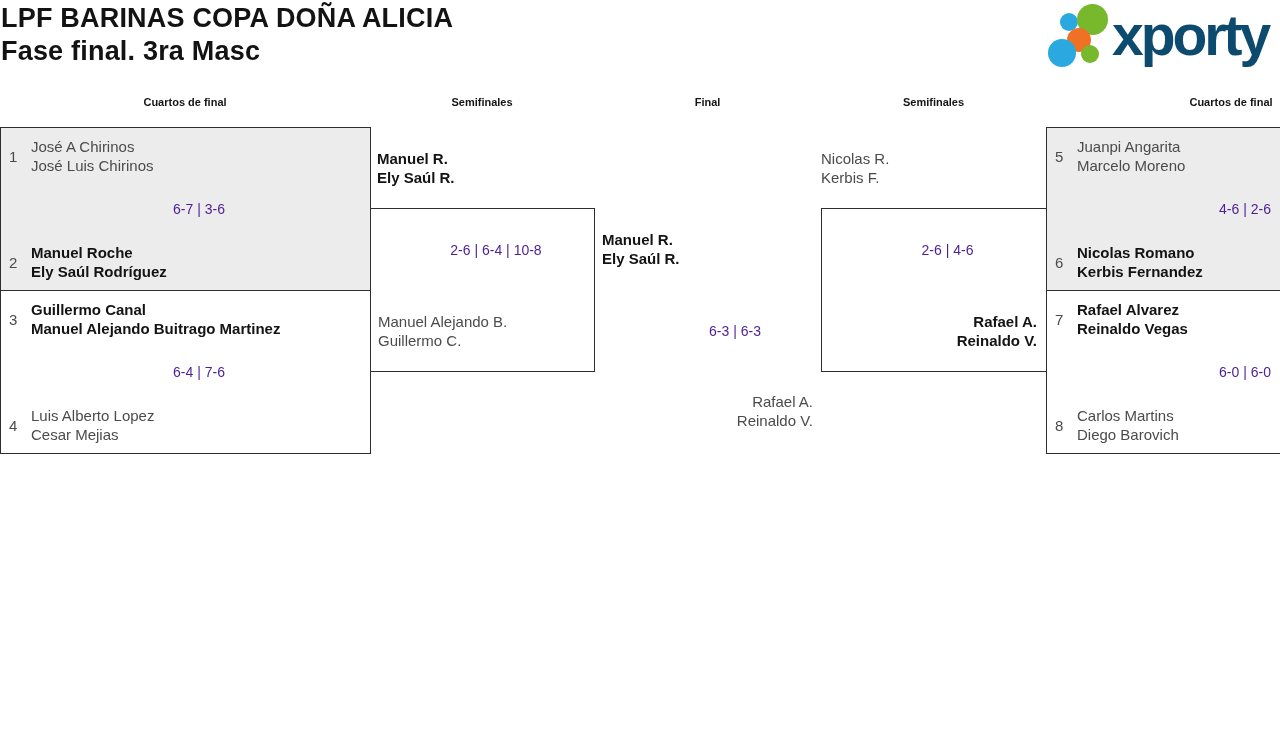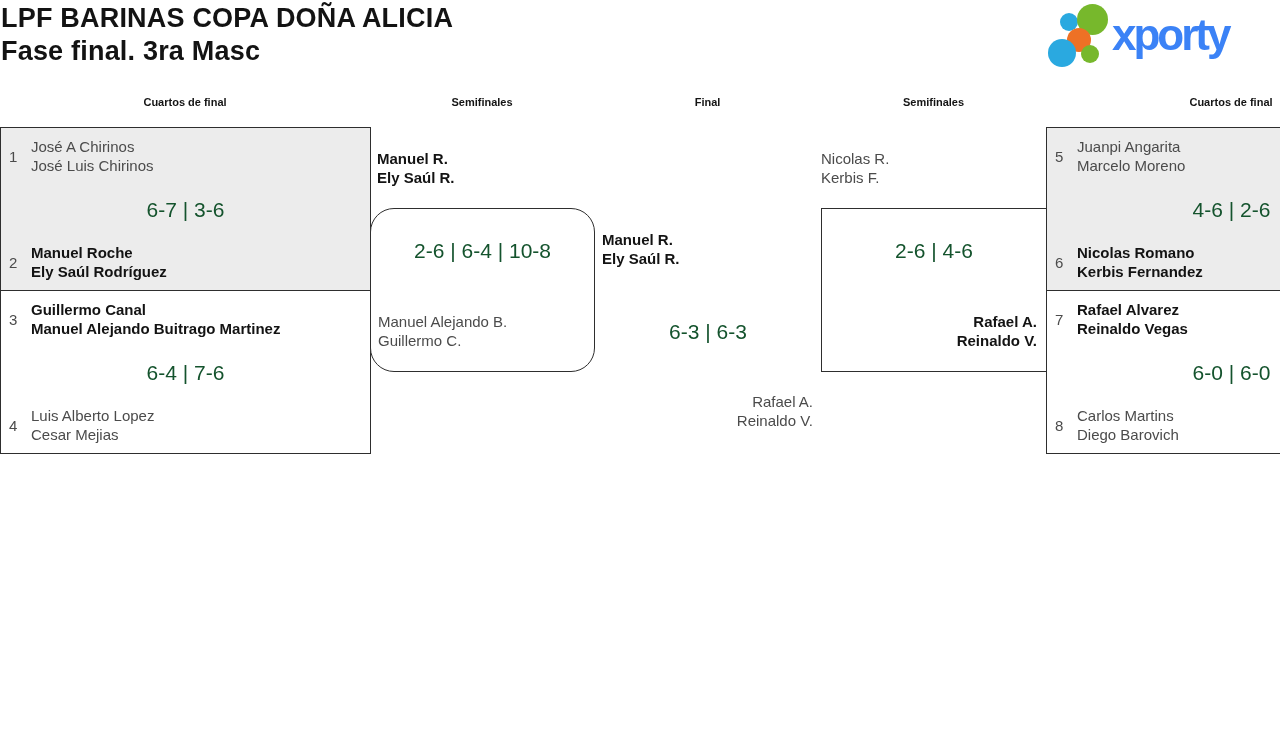--- a/index.html
+++ b/index.html
@@ -13,48 +13,48 @@
   #title2{top:36px;}
   
   #logo{position:absolute;left:1046px;top:0;width:234px;height:72px;cursor:pointer;}
   .dot{position:absolute;border-radius:50%;}
   #dot-blue-sm {left:14px;top:13px;width:18px;height:18px;background:#2aa9e0;}
   #dot-green-lg{left:31px;top:4px;width:31px;height:31px;background:#77b82c;}
   #dot-orange  {left:21px;top:28px;width:24px;height:24px;background:#ee7125;}
   #dot-blue-lg {left:2px;top:39px;width:28px;height:28px;background:#2aa9e0;}
   #dot-green-sm{left:35px;top:45px;width:18px;height:18px;background:#77b82c;}
   #logo-word{
-    position:absolute;left:66px;top:6px;font-size:44px;font-weight:700;
-    letter-spacing:-3px;color:#3b82f6;line-height:58px;
+    position:absolute;left:66px;top:6px;font-size:57px;font-weight:700;
+    letter-spacing:-3px;color:#0c4a6e;line-height:58px;
   }
   
   .col-header{position:absolute;top:96px;font-size:11px;font-weight:600;color:#141414;text-align:center;white-space:nowrap;}
   #h1{left:0;width:370px;}
   #h2{left:370px;width:224px;}
   #h3{left:594px;width:227px;}
   #h4{left:821px;width:225px;}
   #h5{left:1046px;width:370px;}
   
   .box{position:absolute;border:1px solid #2e2e2e;background:#ffffff;box-sizing:border-box;}
   .box.shaded{background:#ececec;}
   #qf1{left:0;top:127px;width:371px;height:164px;}
   #qf2{left:0;top:290px;width:371px;height:164px;}
-  #sf1{left:370px;top:208px;width:225px;height:164px;border-radius:24px;}
+  #sf1{left:370px;top:208px;width:225px;height:164px;}
   #sf2{left:821px;top:208px;width:226px;height:164px;}
   #qf3{left:1046px;top:127px;width:371px;height:164px;}
   #qf4{left:1046px;top:290px;width:371px;height:164px;}
   
   .qf .team{position:absolute;left:0;right:0;display:flex;padding:0 8px;align-items:center;}
   .qf .t-top{top:9px;}
   .qf .t-bottom{bottom:9px;}
   .seed{width:22px;flex:none;font-size:15px;color:#4b4b4b;}
   .names{min-width:0;}
   .n{display:block;font-size:15px;line-height:19px;color:#4b4b4b;white-space:nowrap;}
   .winner .n{font-weight:700;color:#131313;}
-  .score{position:absolute;left:0;right:0;text-align:center;font-size:21px;line-height:19px;color:#14532d;white-space:nowrap;}
+  .score{position:absolute;left:0;right:0;text-align:center;font-size:14px;line-height:19px;color:#4c1d95;white-space:nowrap;padding-left:27px;}
   .qf .score{top:50%;transform:translateY(-50%);}
   .sf .score{top:32px;}
   
   .team-inside{position:absolute;top:103px;left:7px;right:9px;}
   .align-right{text-align:right;}
   
   .float-team{position:absolute;}
   #sf1-top{left:377px;top:149px;}
   #sf2-top{left:821px;top:149px;width:216px;text-align:left;}
   #final-top{left:602px;top:230px;}

